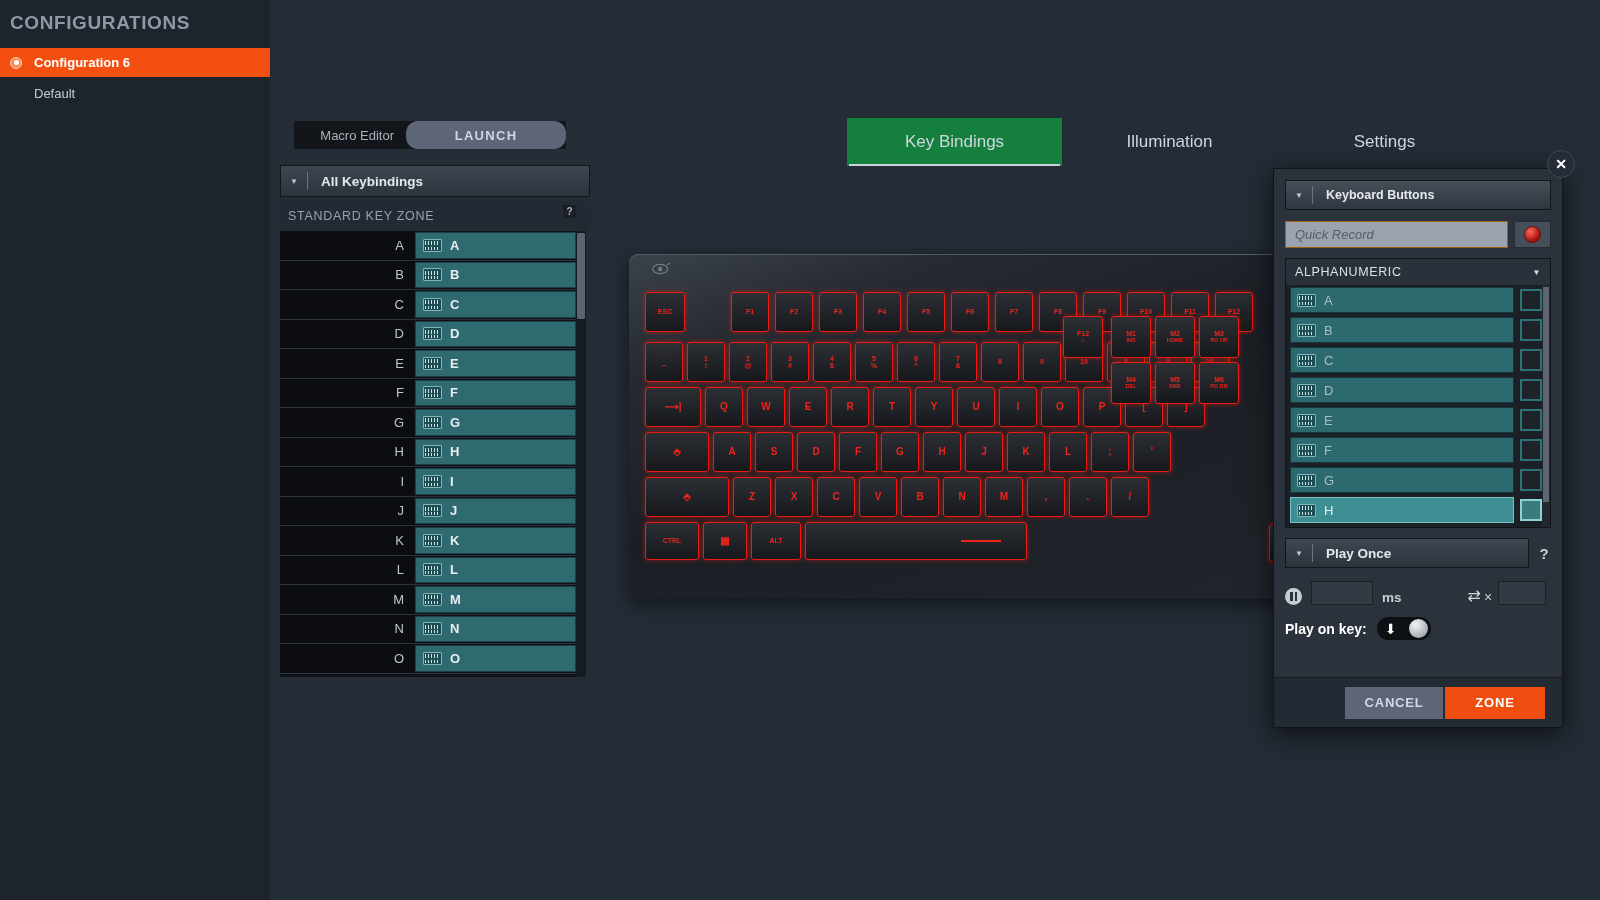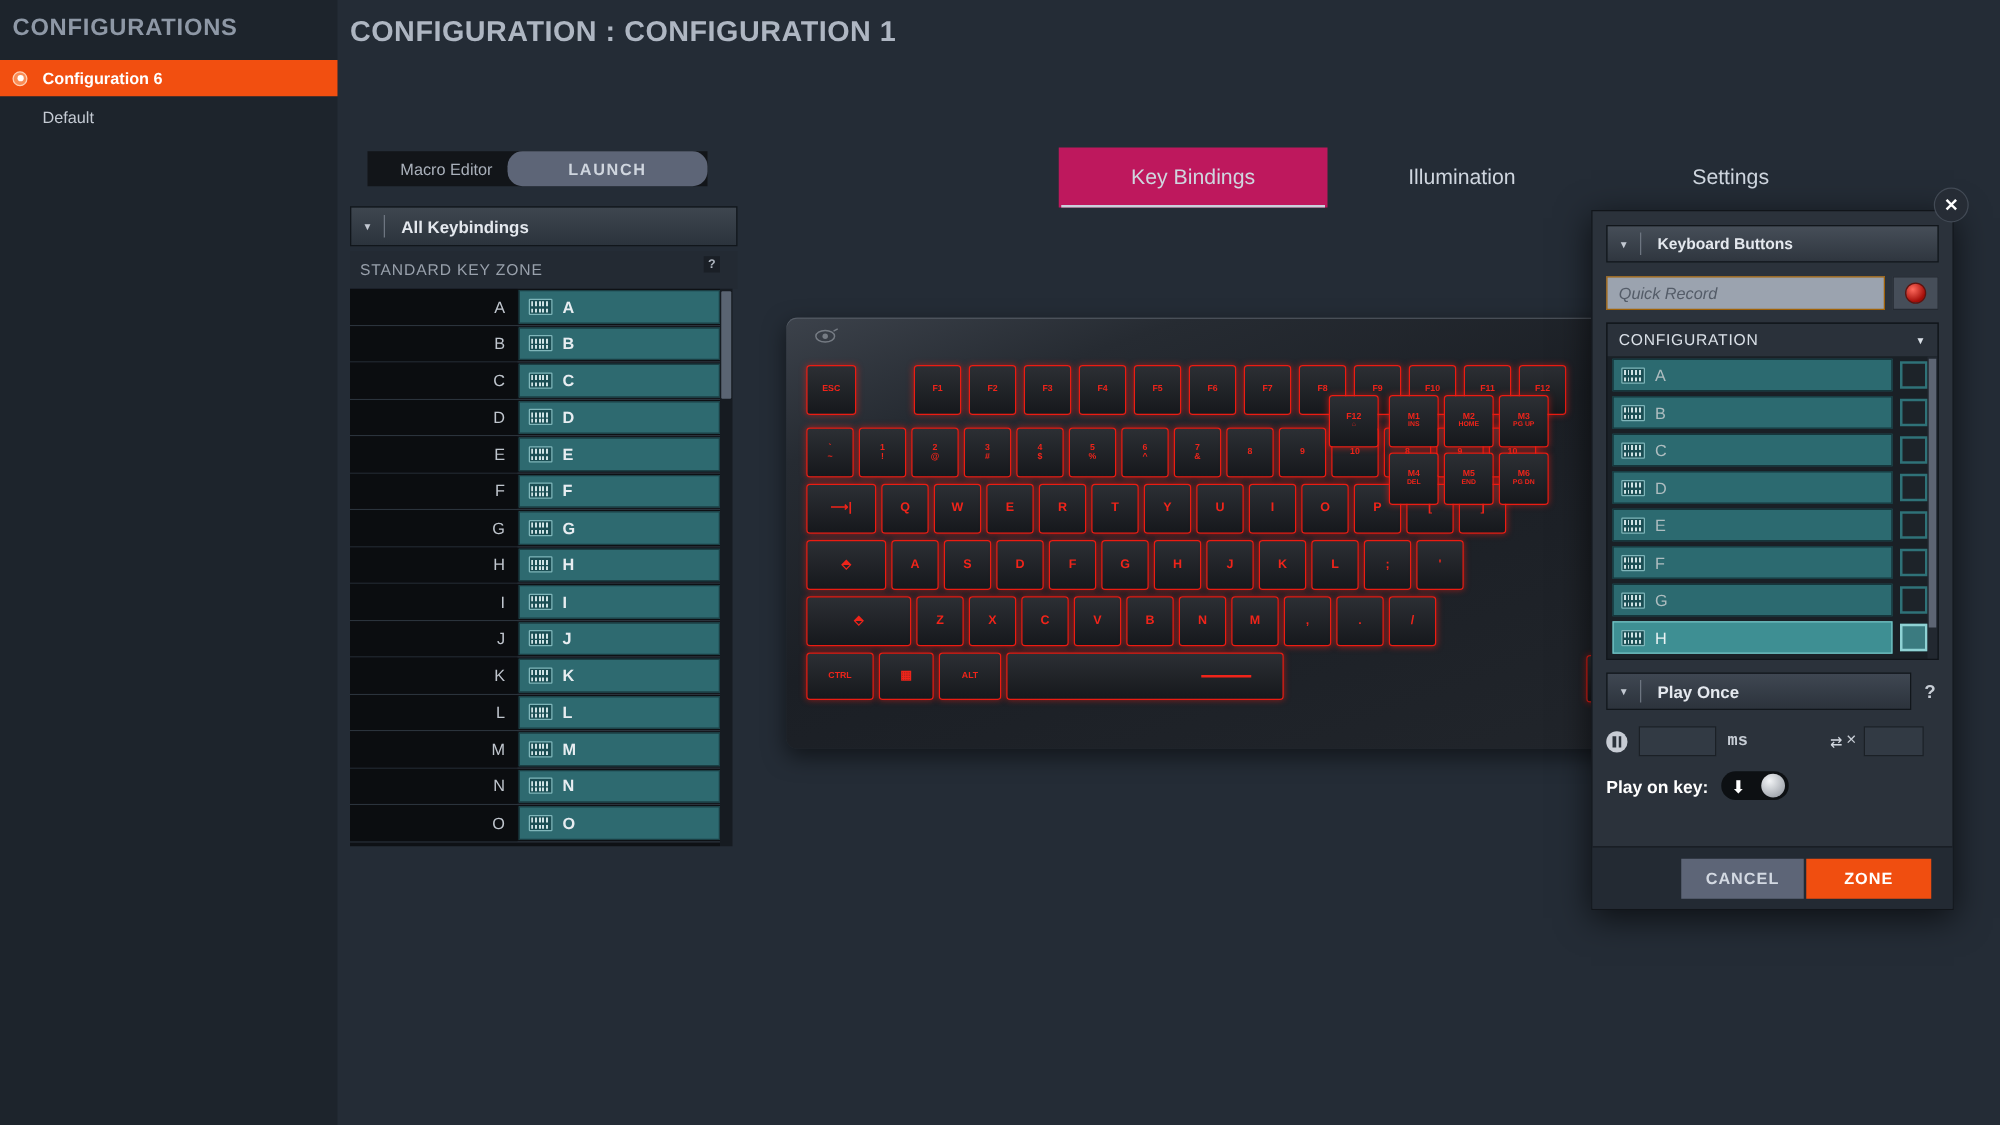--- a/index.html
+++ b/index.html
@@ -140,21 +140,21 @@
     background: #5a6472; border-radius: 1px;
   }
 
   
   .tabs { position: absolute; left: 577px; top: 118px; width: 645px; height: 48px; display: flex; }
   .tab {
     flex: 1; display: flex; align-items: center; justify-content: center;
     color: #cfd6df; font-size: 17px; cursor: pointer;
     position: relative;
   }
-  .tab.active { background: #be185d; }
+  .tab.active { background: #15803d; }
   .tab.active::after {
     content: ""; position: absolute; left: 2px; right: 2px; bottom: 0;
     height: 2px; background: #c9d1dc;
   }
 
   
   .kbimg {
     position: absolute; left: 359px; top: 254px;
     width: 835px; height: 345px;
     background: linear-gradient(160deg, #3c424b 0%, #262b32 18%, #1b1f25 45%, #22262c 100%);
@@ -273,21 +273,21 @@
 
   .play-row { display: flex; align-items: center; margin-top: 10px; gap: 8px; }
   .play-sel {
     flex: 1; height: 30px; background: linear-gradient(#3f4752, #2c333c);
     border: 1px solid #11161b; display: flex; align-items: center; cursor: pointer;
   }
   .qmark {
     width: 14px; color: #c8ced6; font-size: 15px; font-weight: bold;
     text-align: center; cursor: pointer;
   }
-  .timing-row { display: flex; align-items: center; margin-top: 13px; font-family: Liberation Mono, monospace; }
+  .timing-row { display: flex; align-items: flex-end; margin-top: 13px; }
   .ico-pause {
     width: 17px; height: 17px; border-radius: 50%;
     background: #c7ccd4; position: relative; flex: 0 0 auto; margin-right: 9px;
   }
   .ico-pause::before, .ico-pause::after {
     content: ""; position: absolute; top: 4px; width: 2.5px; height: 9px; background: #2b323b;
   }
   .ico-pause::before { left: 5px; }
   .ico-pause::after { right: 5px; }
   .num-input {
@@ -343,21 +343,20 @@
         <span>Configuration 6</span>
       </div>
       <div class="config-item plain">
         <span>Default</span>
       </div>
     </div>
   </div>
 
   <div class="main">
 
-    <div class="page-title">CONFIGURATION : CONFIGURATION 1</div>
 
     <div class="macro-bar">
       <div class="macro-label">Macro Editor</div>
       <div class="macro-launch">LAUNCH</div>
     </div>
 
     <div class="kb-header">
       <span class="kb-caret">▼</span>
       <span class="kb-divider"></span>
       <span class="kb-header-text">All Keybindings</span>
@@ -767,21 +766,21 @@
 
         <div class="qrec-row">
           <div class="qrec-input">Quick Record</div>
           <div class="qrec-btn">
             <span class="qrec-dot"></span>
           </div>
         </div>
 
         <div class="alpha-box">
           <div class="alpha-head">
-            <span>CONFIGURATION</span>
+            <span>ALPHANUMERIC</span>
             <span class="caret">▼</span>
           </div>
           <div class="alpha-list" id="alpha-list">
               <div class="alpha-row">
                 <div class="alpha-cell">
                   <span class="kicon"></span>
                   <span class="klabel">A</span>
                 </div>
                 <div class="alpha-chk"></div>
               </div>

